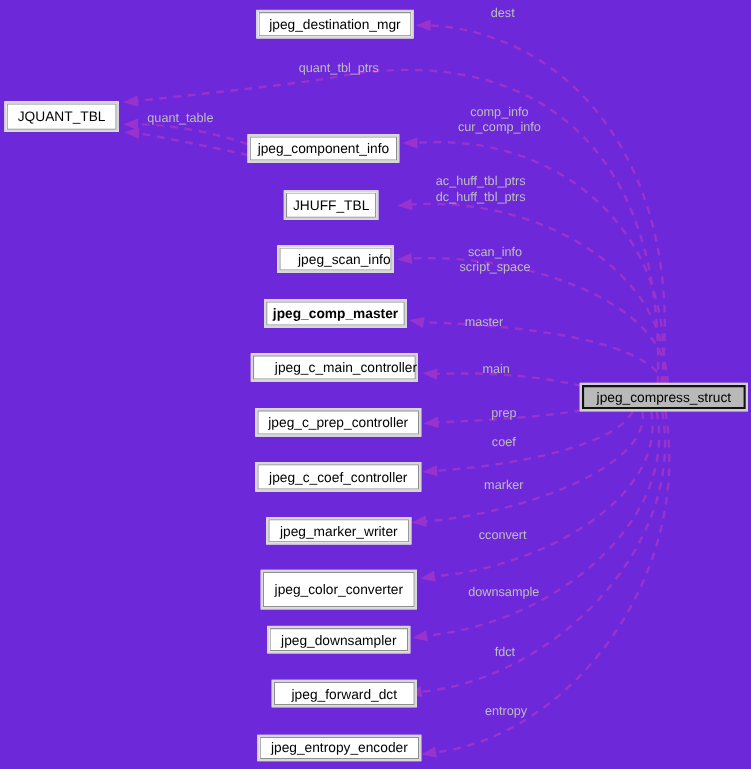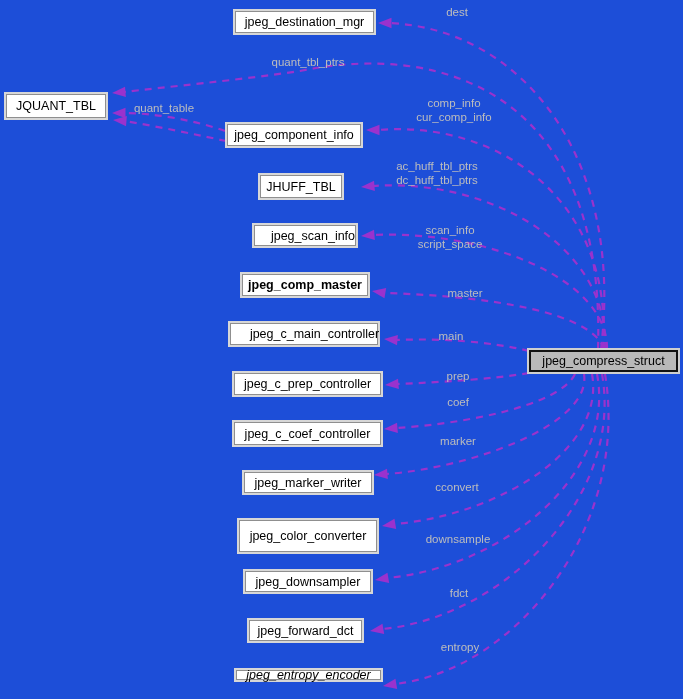--- a/index.html
+++ b/index.html
@@ -1,19 +1,19 @@
 <!DOCTYPE html>
 <html><head>
 <meta charset="utf-8">
 <style>
   html,body{margin:0;padding:0;background:#000;}
   #canvas{
     position:relative;
     width:683px;height:699px;
-    background:#1d4ed8;
+    background:#6d28d9;
     overflow:hidden;
     font-family:"Liberation Sans","DejaVu Sans",sans-serif;
   }
   #edge-layer{position:absolute;left:0;top:0;width:683px;height:699px;}
   .edge-path{
     fill:none;
     stroke:#9a32cd;
     stroke-width:2.2;
     stroke-dasharray:7 6;
   }
@@ -96,21 +96,21 @@
         <div>cur_comp_info</div>
       </div>
       <div class="edge-label" style="left: 437px; top: 173px;">
         <div>ac_huff_tbl_ptrs</div>
         <div>dc_huff_tbl_ptrs</div>
       </div>
       <div class="edge-label" style="left: 450px; top: 237px;">
         <div>scan_info</div>
         <div>script_space</div>
       </div>
-      <div class="edge-label" style="left: 465px; top: 294px;">
+      <div class="edge-label" style="left: 440px; top: 294px;">
         <div>master</div>
       </div>
       <div class="edge-label" style="left: 451px; top: 337px;">
         <div>main</div>
       </div>
       <div class="edge-label" style="left: 458px; top: 377px;">
         <div>prep</div>
       </div>
       <div class="edge-label" style="left: 458px; top: 403px;">
         <div>coef</div>
@@ -167,20 +167,20 @@
       </div>
       <div class="node" style="left: 242px; top: 470px; width: 132px; height: 25px;">
         <span>jpeg_marker_writer</span>
       </div>
       <div class="node" style="left: 237px; top: 518px; width: 142px; height: 36px;">
         <span>jpeg_color_converter</span>
       </div>
       <div class="node" style="left: 243px; top: 569px; width: 130px; height: 25px;">
         <span>jpeg_downsampler</span>
       </div>
-      <div class="node" style="left: 247px; top: 618px; width: 117px; height: 25px;">
+      <div class="node" style="left: 247px; top: 618px; width: 132px; height: 25px;">
         <span>jpeg_forward_dct</span>
       </div>
-      <div class="node" style="left: 234px; top: 668px; width: 149px; height: 14px; font-style: italic;">
+      <div class="node" style="left: 234px; top: 668px; width: 149px; height: 24px;">
         <span>jpeg_entropy_encoder</span>
       </div>
     </div>
 </div>
 
 </body></html>

